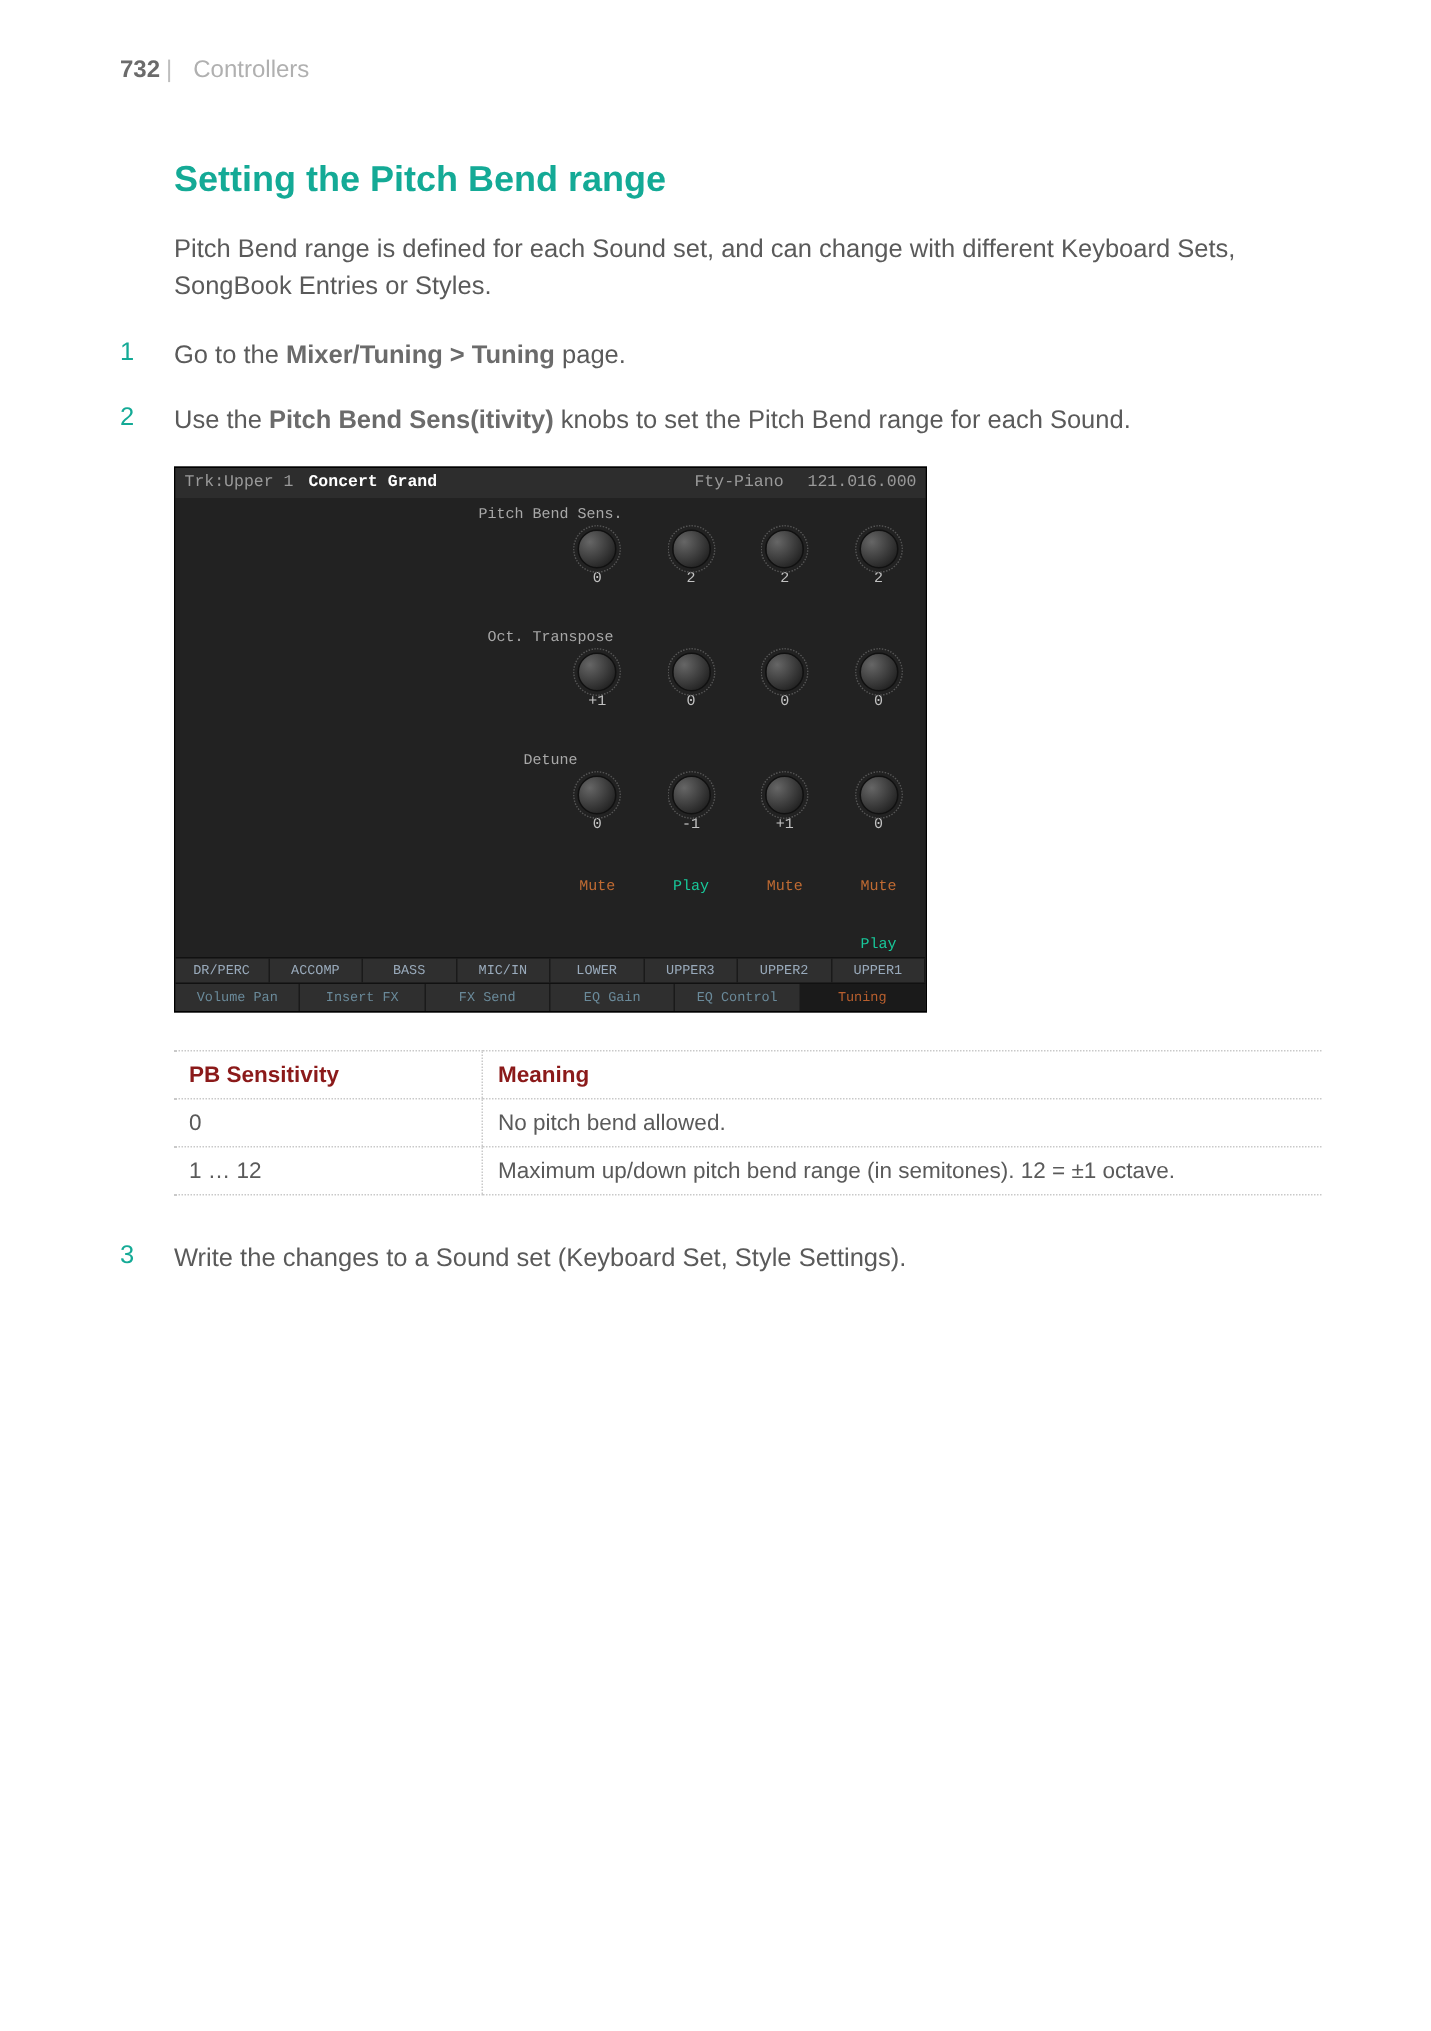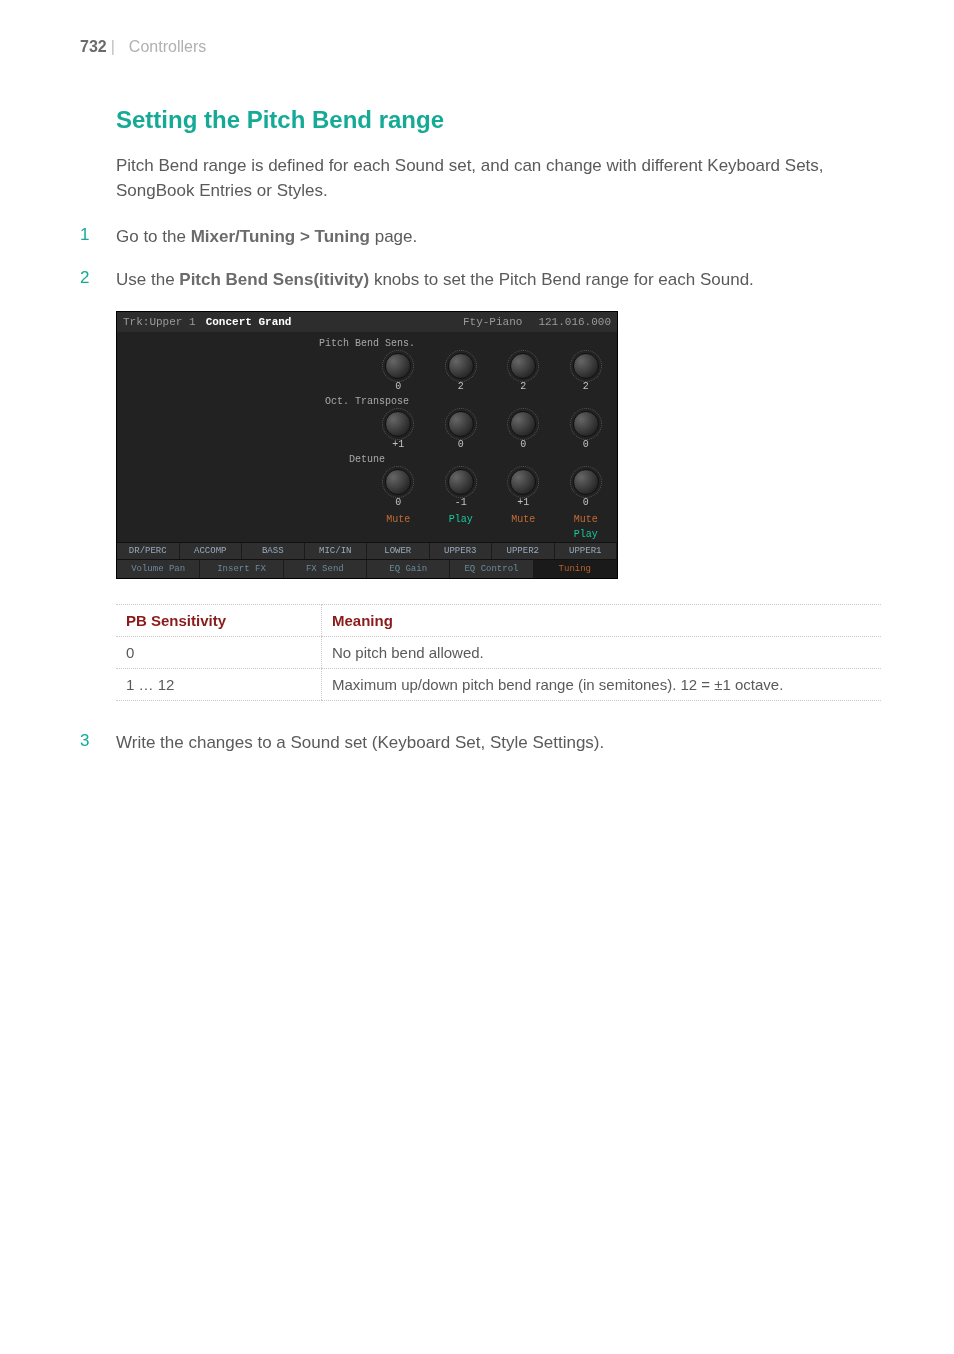--- a/index.html
+++ b/index.html
@@ -110,20 +110,21 @@
   .ss-info .trk { color: #9a9a9a; }
   .ss-info .name { color: #fff; font-weight: bold; margin-left: 10px; }
   .ss-info .fty { margin-left: auto; margin-right: 16px; color: #9a9a9a; }
   .ss-info .code { color: #9a9a9a; }
 
   .knob-section {
     display: flex;
     flex-direction: column;
     background: #222;
     padding: 6px 0 0 0;
+    gap: 24px;
   }
   .knob-group { display: flex; flex-direction: column; }
   .knob-label {
     text-align: center;
     color: #a8a8a8;
     margin-bottom: 2px;
     font-size: 10px;
   }
   .knob-row {
     display: flex;

